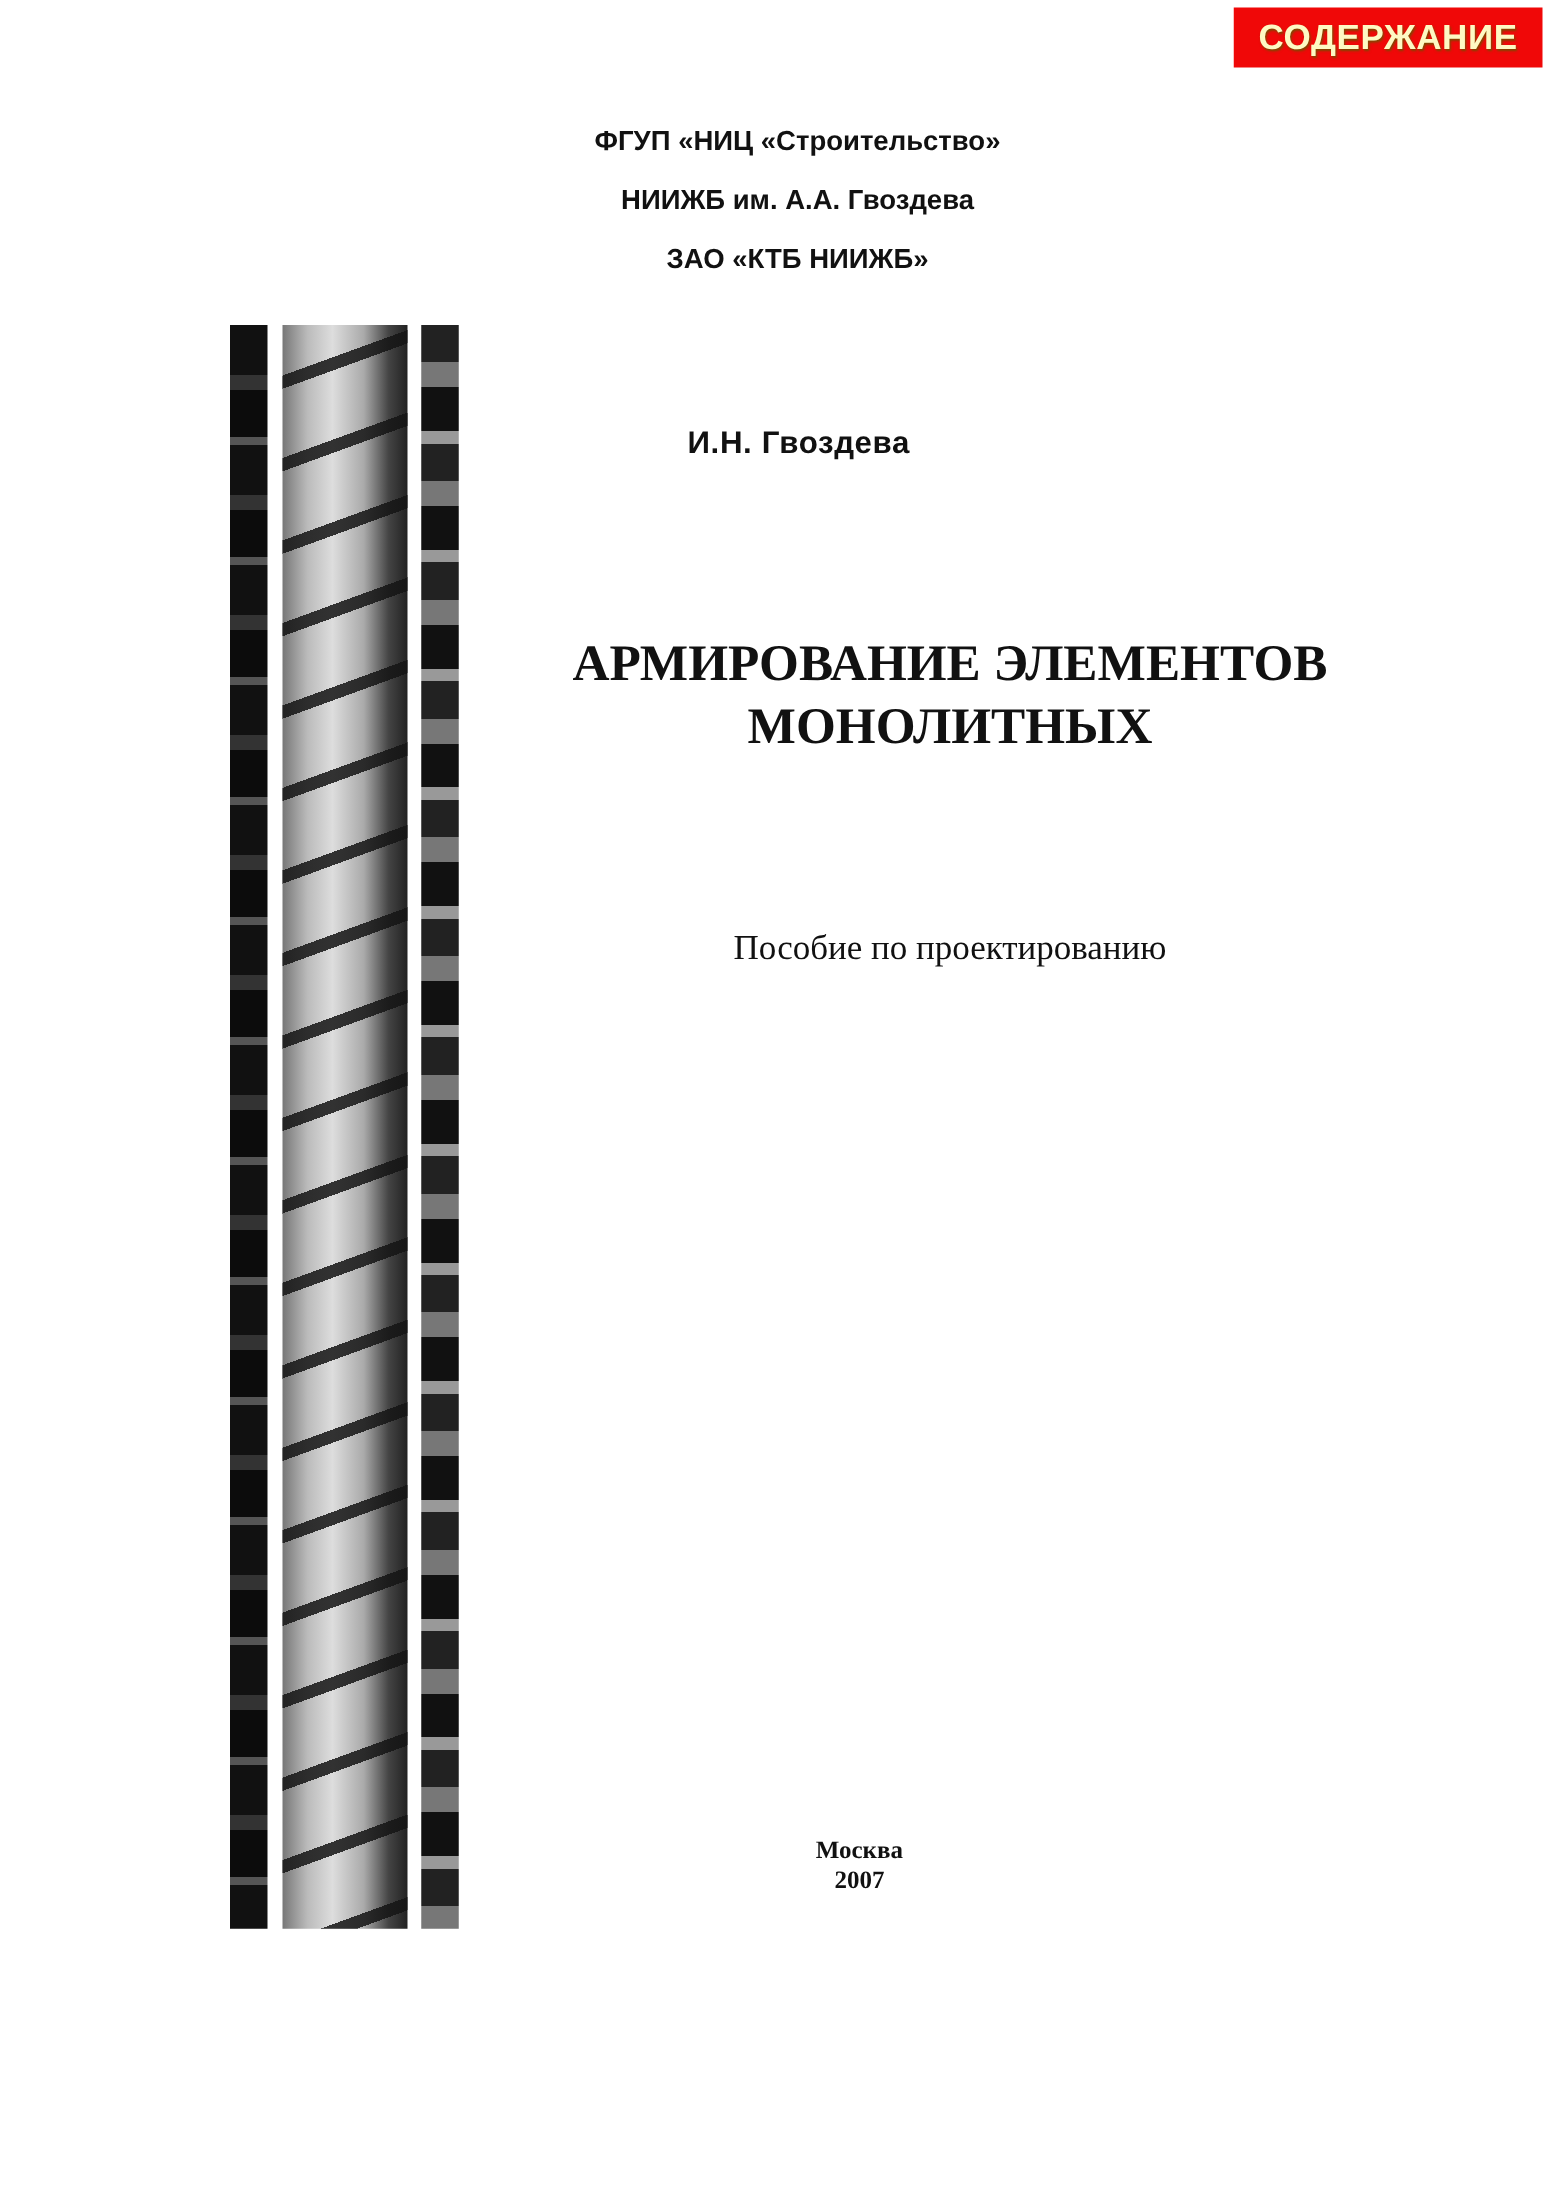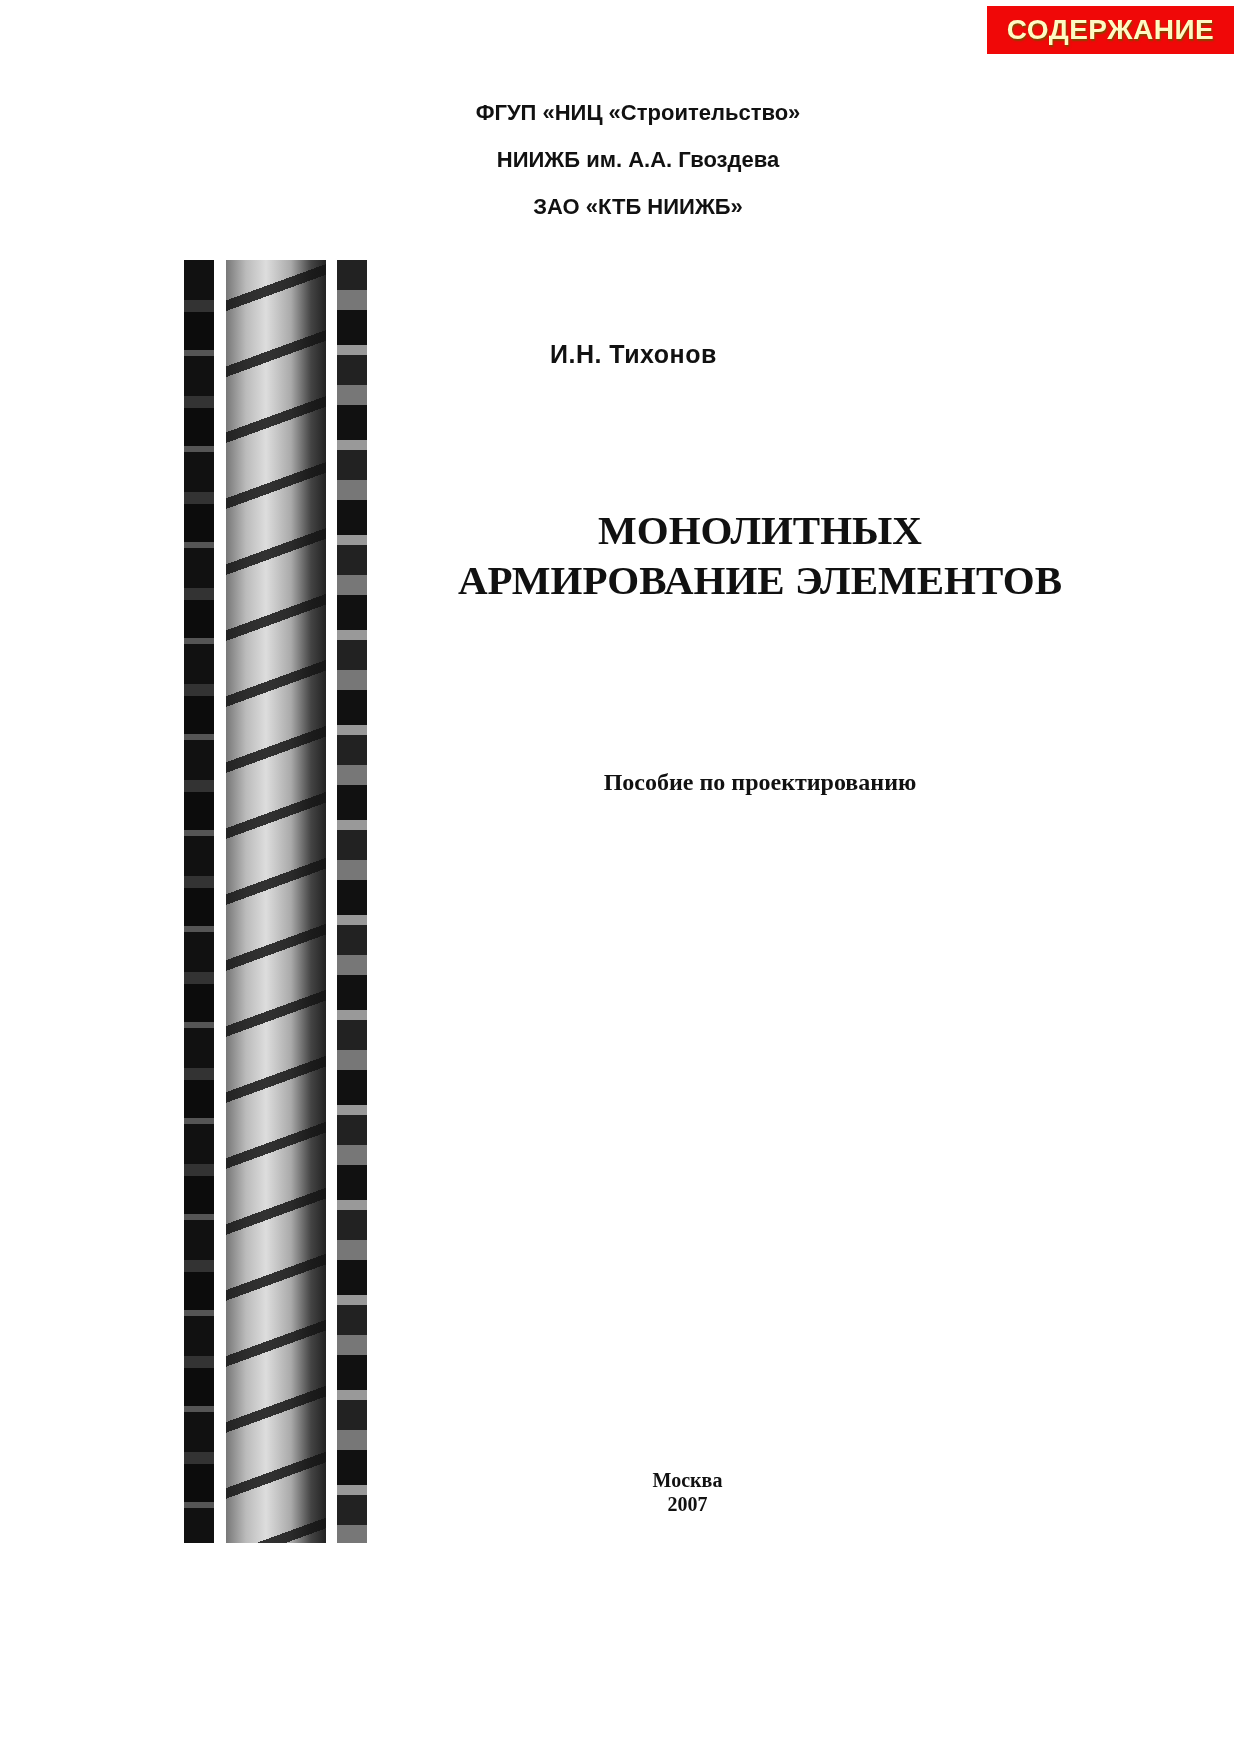--- a/index.html
+++ b/index.html
@@ -2,21 +2,21 @@
 <html><head>
 <meta charset="utf-8">
 <style>
   html,body{margin:0;padding:0;}
   body{width:1240px;height:1754px;background:#ffffff;position:relative;overflow:hidden;font-family:"Liberation Serif",serif;color:#111;}
   .toc-btn{position:absolute;left:987px;top:6px;width:247px;height:48px;background:#f00808;display:flex;align-items:center;justify-content:center;cursor:pointer;}
   .toc-btn span{font-family:"Liberation Sans",sans-serif;font-weight:bold;font-size:28px;color:#fef9c3;letter-spacing:0.5px;text-shadow:1px 2px 2px #7a4a00;}
   .org{position:absolute;left:0;width:1240px;text-align:center;font-family:"Liberation Sans",sans-serif;font-weight:bold;font-size:22px;color:#111;padding-left:18px;}
   .author{position:absolute;left:550px;top:340px;font-family:"Liberation Sans",sans-serif;font-weight:bold;font-size:25px;letter-spacing:0.5px;}
   .title{position:absolute;left:410px;top:505px;width:700px;text-align:center;font-family:"Liberation Serif",serif;font-weight:bold;font-size:41px;line-height:50px;}
-  .subtitle{position:absolute;left:410px;top:769px;width:700px;text-align:center;font-weight:bold;font-size:24px;}
+  .subtitle{position:absolute;left:410px;top:743px;width:700px;text-align:center;font-weight:normal;font-size:28px;}
   .city{position:absolute;left:0;width:1375px;text-align:center;font-weight:bold;font-size:20px;line-height:24px;top:1468px;}
   .rebar{position:absolute;left:184px;top:260px;width:183px;height:1283px;background:#fff;}
   .band{position:absolute;top:0;bottom:0;}
   .band.l{left:0;width:30px;background:repeating-linear-gradient(180deg,#111 0 40px,#333 40px 52px,#0c0c0c 52px 90px,#555 90px 96px);}
   .band.r{left:153px;width:30px;background:repeating-linear-gradient(180deg,#222 0 30px,#777 30px 50px,#111 50px 85px,#999 85px 95px);}
   .bar{position:absolute;left:42px;width:100px;top:0;bottom:0;
     background:
       repeating-linear-gradient(160deg,transparent 0 38px,rgba(20,20,20,0.85) 38px 48px,transparent 48px 62px),
       linear-gradient(90deg,#777 0%,#bbb 20%,#ddd 40%,#aaa 65%,#444 85%,#222 100%);}
 </style>
@@ -30,25 +30,25 @@
 <div class="org" style="top:100px">ФГУП «НИЦ «Строительство»</div>
 <div class="org" style="top:147px">НИИЖБ им. А.А. Гвоздева</div>
 <div class="org" style="top:194px">ЗАО «КТБ НИИЖБ»</div>
 
 <div class="rebar">
   <div class="band l"></div>
   <div class="bar"></div>
   <div class="band r"></div>
 </div>
 
-<div class="author">И.Н. Тихонов</div>
+<div class="author">И.Н. Гвоздева</div>
 
 <div class="title">
+  <div>АРМИРОВАНИЕ ЭЛЕМЕНТОВ</div>
   <div>МОНОЛИТНЫХ</div>
-  <div>АРМИРОВАНИЕ ЭЛЕМЕНТОВ</div>
 </div>
 
 <div class="subtitle">Пособие по проектированию</div>
 
 <div class="city">
   <div>Москва</div>
   <div>2007</div>
 </div>
 
 </body></html>

